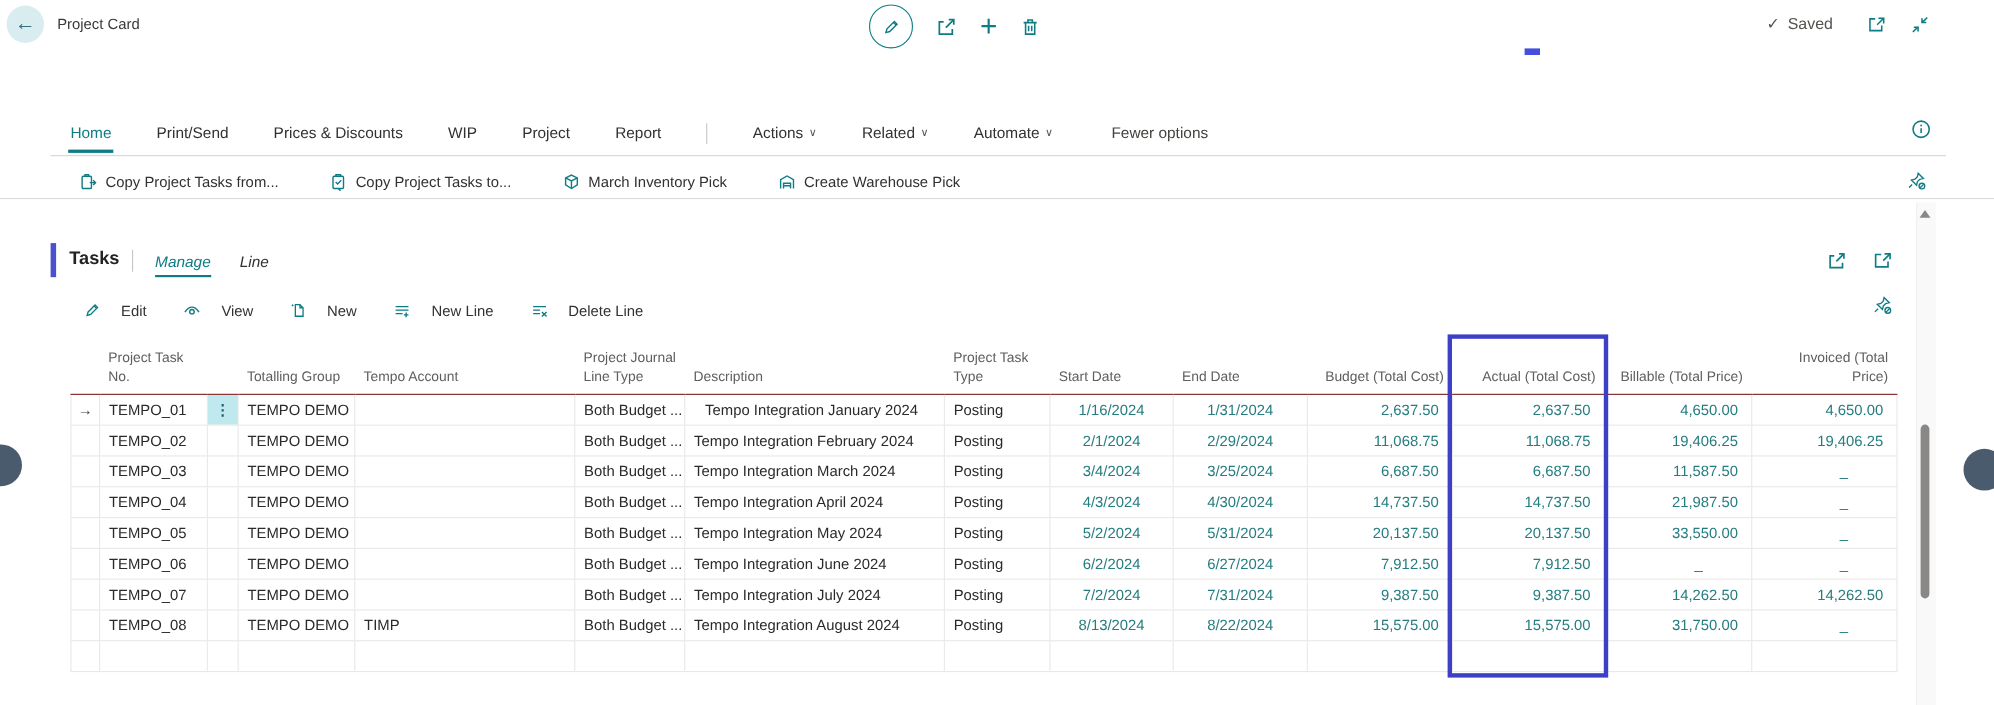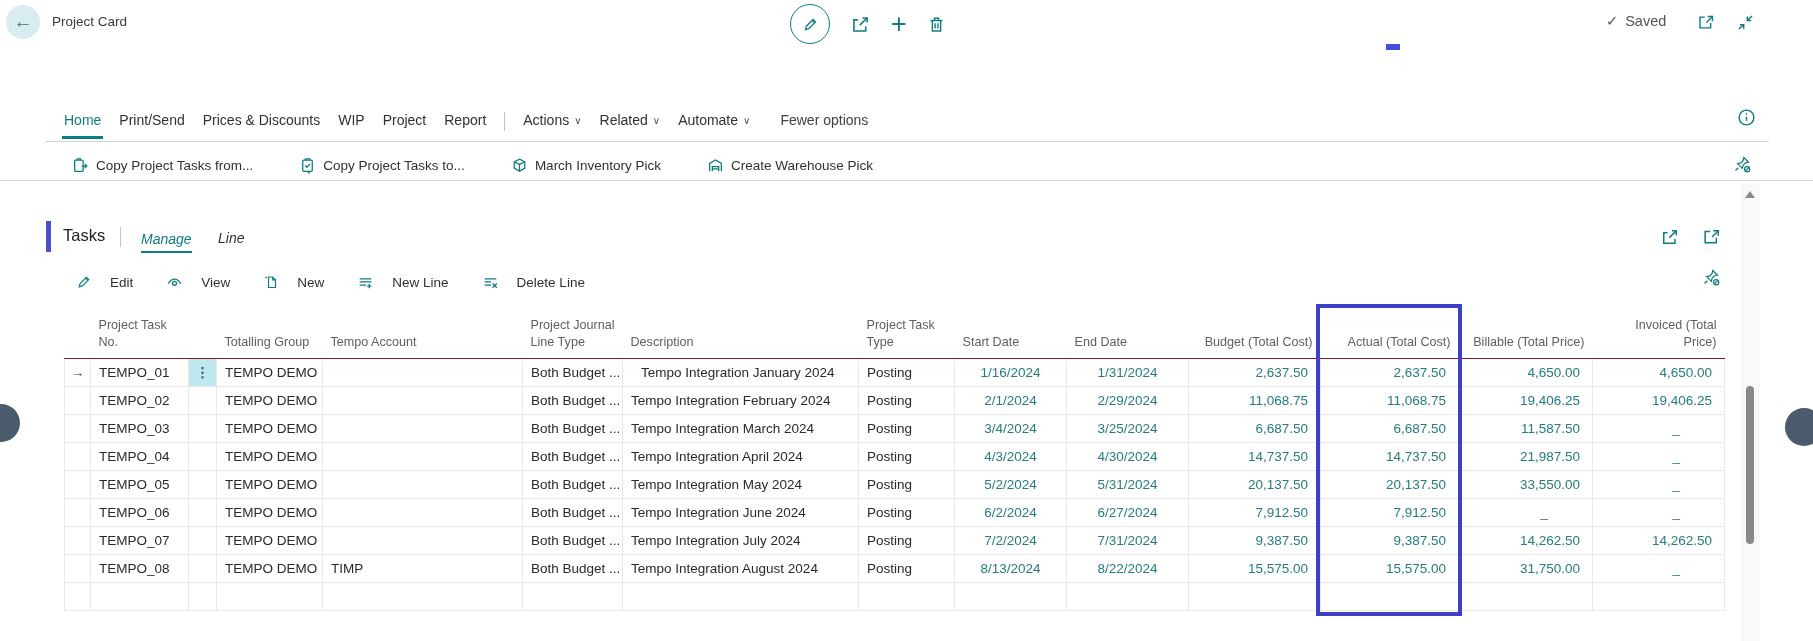--- a/index.html
+++ b/index.html
@@ -17,37 +17,37 @@
                  display:flex;align-items:center;justify-content:center;}
   .plus-glyph{font-size:27px;font-weight:300;color:#0e7c84;line-height:1;}
   .saved-wrap{left:1606px;top:13px;font-size:14.5px;color:#55534f;display:flex;gap:7px;align-items:center;}
   .blue-dash{left:1386px;top:44px;width:14px;height:6px;background:#4450dd;}
   .win-icons{left:1697px;top:13px;display:flex;gap:20px;align-items:center;}
 
   
   .page-title{left:66px;top:46px;font-size:29px;font-weight:300;color:#32302e;letter-spacing:.2px;}
 
   
-  .menu-row{left:64px;top:104px;height:34px;display:flex;align-items:center;gap:18px;font-size:14px;color:#33312f;}
+  .menu-row{left:64px;top:104px;height:34px;display:flex;align-items:center;gap:41px;font-size:14px;color:#33312f;}
   .menu-tab{cursor:pointer;padding-bottom:2px;}
   .menu-tab.active{color:#0e7c84;position:relative;}
   .menu-tab.active::after{content:"";position:absolute;left:-2px;right:-2px;bottom:-9px;height:3px;background:#0e7c84;}
   .menu-sep{width:1px;height:19px;background:#c8c6c4;}
   .chev{font-size:10px;color:#55534f;margin-left:5px;position:relative;top:-1px;}
   .fewer{color:#44423f;margin-left:12px;}
   .menu-underline{left:46px;top:141px;width:1723px;height:1px;background:#d6d4d2;}
 
   
   .action-row{left:72px;top:151px;height:28px;display:flex;align-items:center;gap:46px;font-size:13.5px;color:#33312f;}
   .action-item{display:flex;align-items:center;gap:7px;cursor:pointer;}
   .section-divider{left:0;top:180px;width:1813px;height:1px;background:#dcdad8;}
 
   
   .tasks-bar{left:46px;top:221px;width:5px;height:31px;background:#4a50ce;}
-  .tasks-title{left:63px;top:226px;font-size:16.5px;font-weight:400;color:#242322;}
+  .tasks-title{left:63px;top:226px;font-size:16.5px;font-weight:700;color:#242322;}
   .tasks-vsep{left:120px;top:227px;width:1px;height:20px;background:#c8c6c4;}
   .tasks-tab{font-size:14px;cursor:pointer;font-style:italic;}
   .tasks-tab.active{color:#0e7c84;position:relative;}
   .tasks-tab.active::after{content:"";position:absolute;left:0;right:0;bottom:-6px;height:2px;background:#0e7c84;}
   .tasks-icons{left:1660px;top:227px;display:flex;gap:22px;align-items:center;}
 
   
   .grid-toolbar{left:76px;top:269px;height:26px;display:flex;align-items:center;gap:33px;font-size:13.5px;color:#33312f;}
   .tb-item{display:flex;align-items:center;gap:18px;cursor:pointer;justify-content:flex-end;}
 

